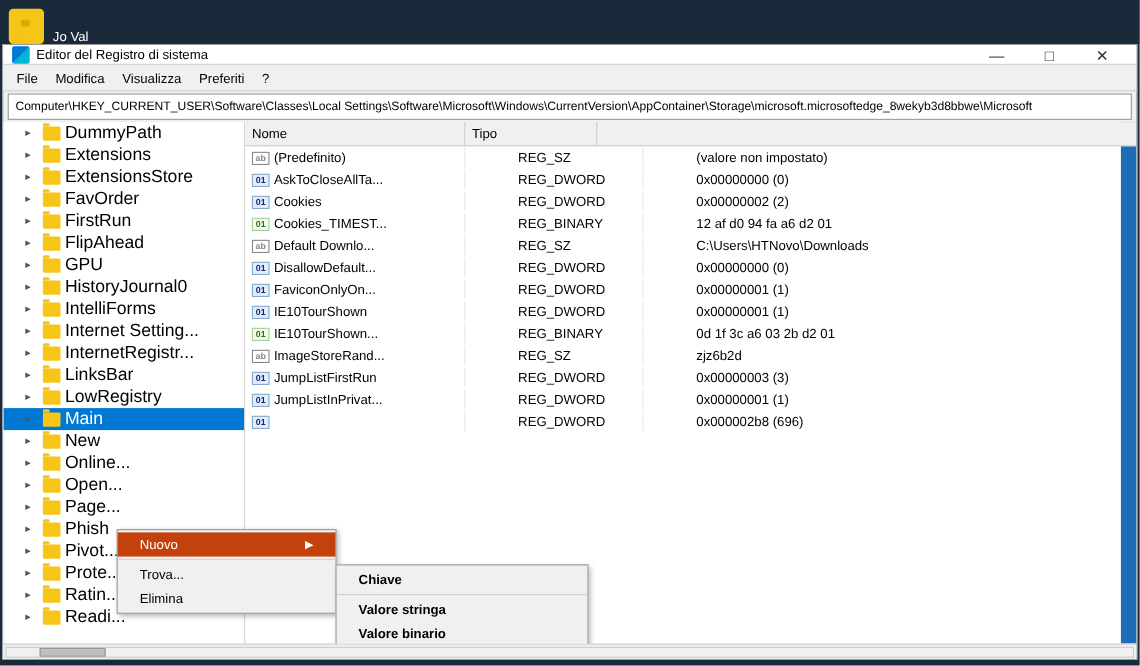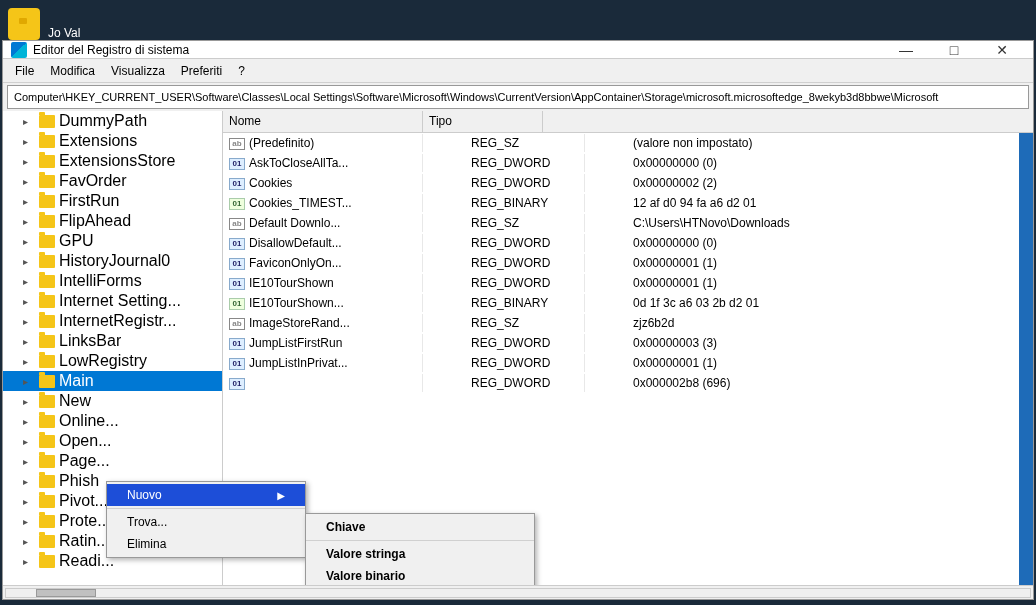--- a/index.html
+++ b/index.html
@@ -240,21 +240,21 @@
       padding: 2px 0;
     }
     .ctx-item {
       padding: 4px 20px;
       cursor: pointer;
       font-size: 12px;
       display: flex;
       align-items: center;
       justify-content: space-between;
     }
-    .ctx-item.highlighted { background: #1d4ed8; color: #fff; }
+    .ctx-item.highlighted { background: #c2410c; color: #fff; }
     .ctx-separator {
       height: 1px;
       background: #d0d0d0;
       margin: 2px 0;
     }
     .ctx-arrow { font-size: 10px; }
 
     
     .sub-menu {
       position: absolute;

